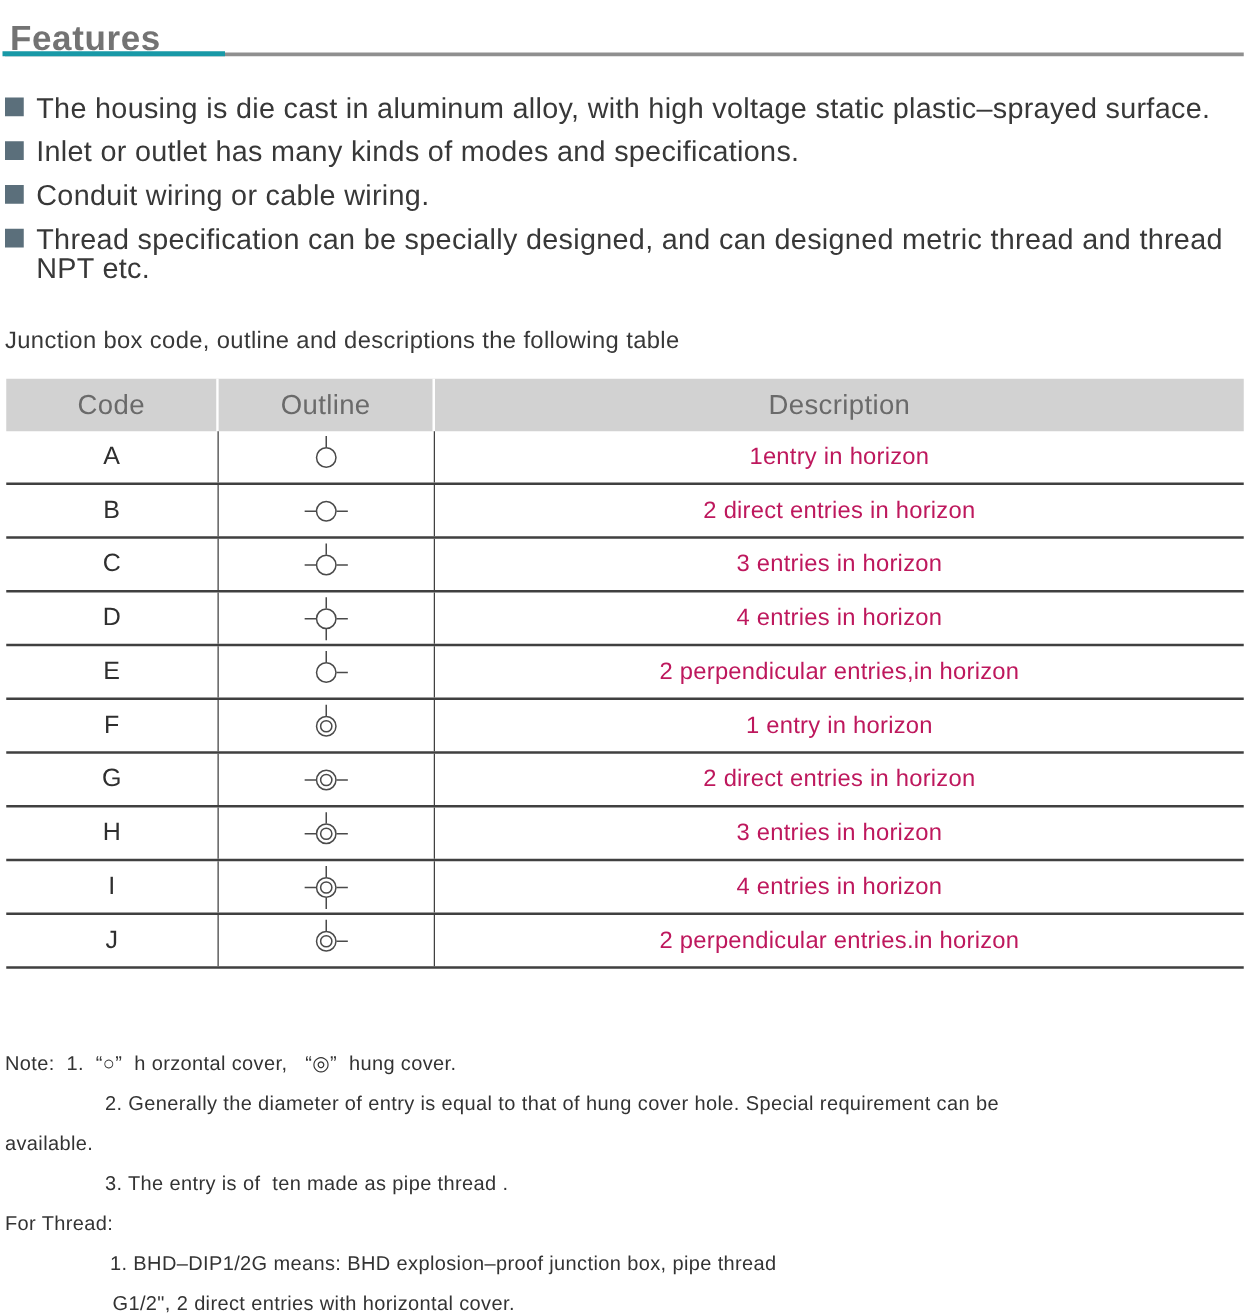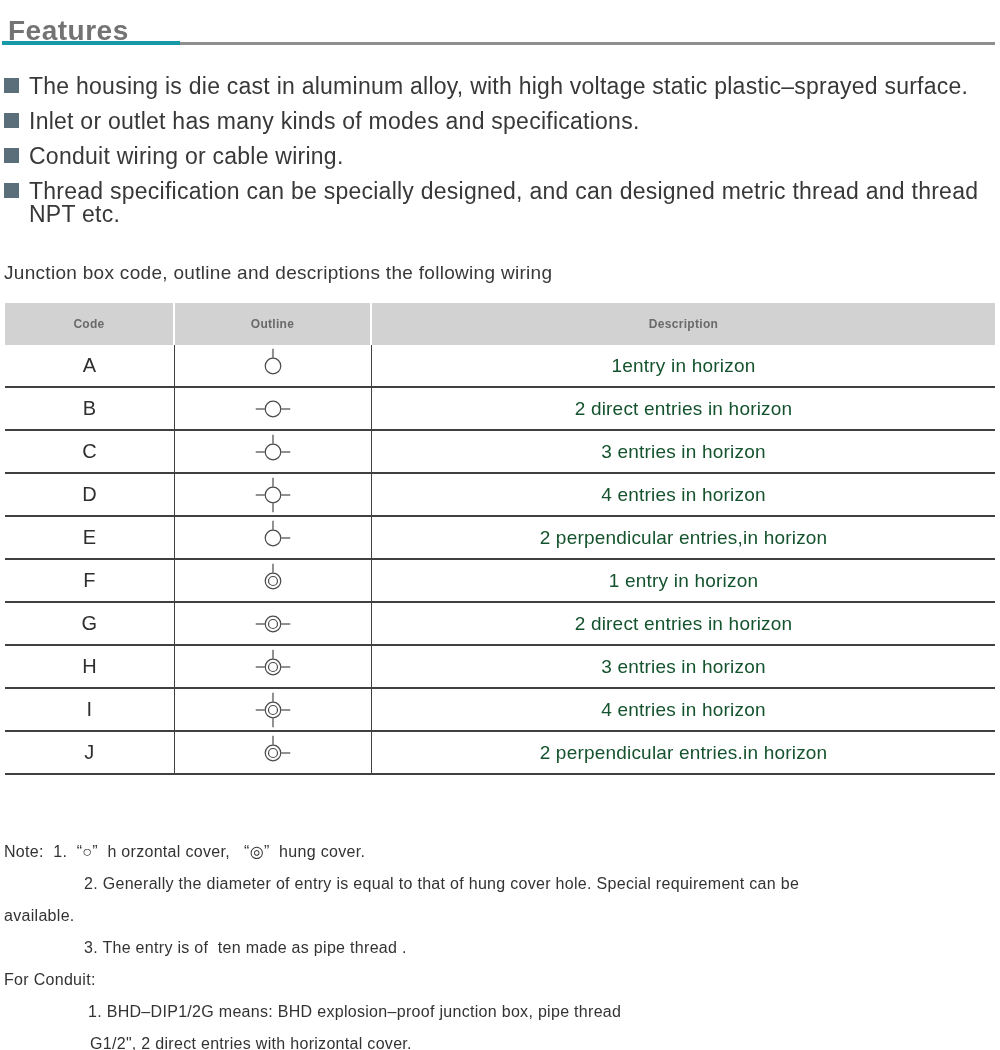--- a/index.html
+++ b/index.html
@@ -13,32 +13,32 @@
   }
   .rule-gray{position:absolute;left:4px;top:42px;width:991px;height:3px;background:#8f8f8f;}
   .rule-teal{position:absolute;left:2px;top:41px;width:178px;height:4px;background:var(--accent,#1899a7);}
   .feature-list{position:absolute;left:4px;top:75px;width:992px;}
   .feature{display:flex;align-items:flex-start;margin-bottom:12px;font-size:23px;letter-spacing:.25px;line-height:23px;}
   .bullet{flex:0 0 auto;width:15px;height:15px;margin:3px 10px 0 0;background:var(--bullet,#5b6f7b);}
   .table-intro{position:absolute;left:4px;top:262px;font-size:19px;letter-spacing:.3px;}
   .jb-table{position:absolute;left:5px;top:303px;width:990px;}
   .jb-head{display:flex;height:42px;}
   .jb-head .cell{
-    background:var(--header-bg,#d2d2d2);color:#6a6a6a;font-size:12px;letter-spacing:.3px;
-    display:flex;align-items:center;justify-content:center;box-sizing:border-box;font-weight:bold;
+    background:var(--header-bg,#d2d2d2);color:#6a6a6a;font-size:22px;letter-spacing:.3px;
+    display:flex;align-items:center;justify-content:center;box-sizing:border-box;
   }
   .jb-head .cell1,.jb-head .cell2{border-right:2px solid #ffffff;}
   .jb-row{display:flex;height:41px;border-bottom:2px solid var(--line,#404040);}
   .jb-row .cell{display:flex;align-items:center;justify-content:center;box-sizing:border-box;}
   .cell1{width:170px;}
-  .cell2{width:197px;}
+  .cell2{width:173px;}
   .cell3{flex:1;}
   .jb-row .cell1,.jb-row .cell2{border-right:1px solid var(--line,#404040);}
   .code-text{font-size:20px;color:#2f2f2f;letter-spacing:.3px;}
-  .desc-text{font-size:19px;color:#14532d;letter-spacing:.2px;}
+  .desc-text{font-size:19px;color:#be185d;letter-spacing:.2px;}
   .outline-symbol{display:block;}
   .notes{position:absolute;left:0;top:836px;width:1000px;}
   .note-line{
     font-size:16px;line-height:32px;letter-spacing:.3px;margin:0;white-space:pre-wrap;color:#333333;
   }
   .ind0{margin-left:4px;}
   .ind1{margin-left:84px;}
   .ind2{margin-left:88px;}
   .ind3{margin-left:90px;}
 </style>
@@ -61,21 +61,21 @@
     <div class="feature">
       <span class="bullet"></span>
       <span>Conduit wiring or cable wiring.</span>
     </div>
     <div class="feature">
       <span class="bullet"></span>
       <span>Thread specification can be specially designed, and can designed metric thread and thread NPT etc.</span>
     </div>
   </div>
 
-<div class="table-intro">Junction box code, outline and descriptions the following wiring</div>
+<div class="table-intro">Junction box code, outline and descriptions the following table</div>
 
 <div class="jb-table">
   <div class="jb-head">
     <div class="cell cell1">Code</div>
     <div class="cell cell2">Outline</div>
     <div class="cell cell3">Description</div>
   </div>
   <div id="jb-body">
       <div class="jb-row">
         <div class="cell cell1">
@@ -237,16 +237,16 @@
         </div>
       </div>
     </div>
 </div>
 
 <div class="notes">
     <p class="note-line ind0">Note:  1.  “○”  h orzontal cover,   “◎”  hung cover.</p>
     <p class="note-line ind1">2. Generally the diameter of entry is equal to that of hung cover hole. Special requirement can be</p>
     <p class="note-line ind0">available.</p>
     <p class="note-line ind1">3. The entry is of  ten made as pipe thread .</p>
-    <p class="note-line ind0">For Conduit:</p>
+    <p class="note-line ind0">For Thread:</p>
     <p class="note-line ind2">1. BHD–DIP1/2G means: BHD explosion–proof junction box, pipe thread</p>
     <p class="note-line ind3">G1/2", 2 direct entries with horizontal cover.</p>
   </div>
 
 </body></html>

